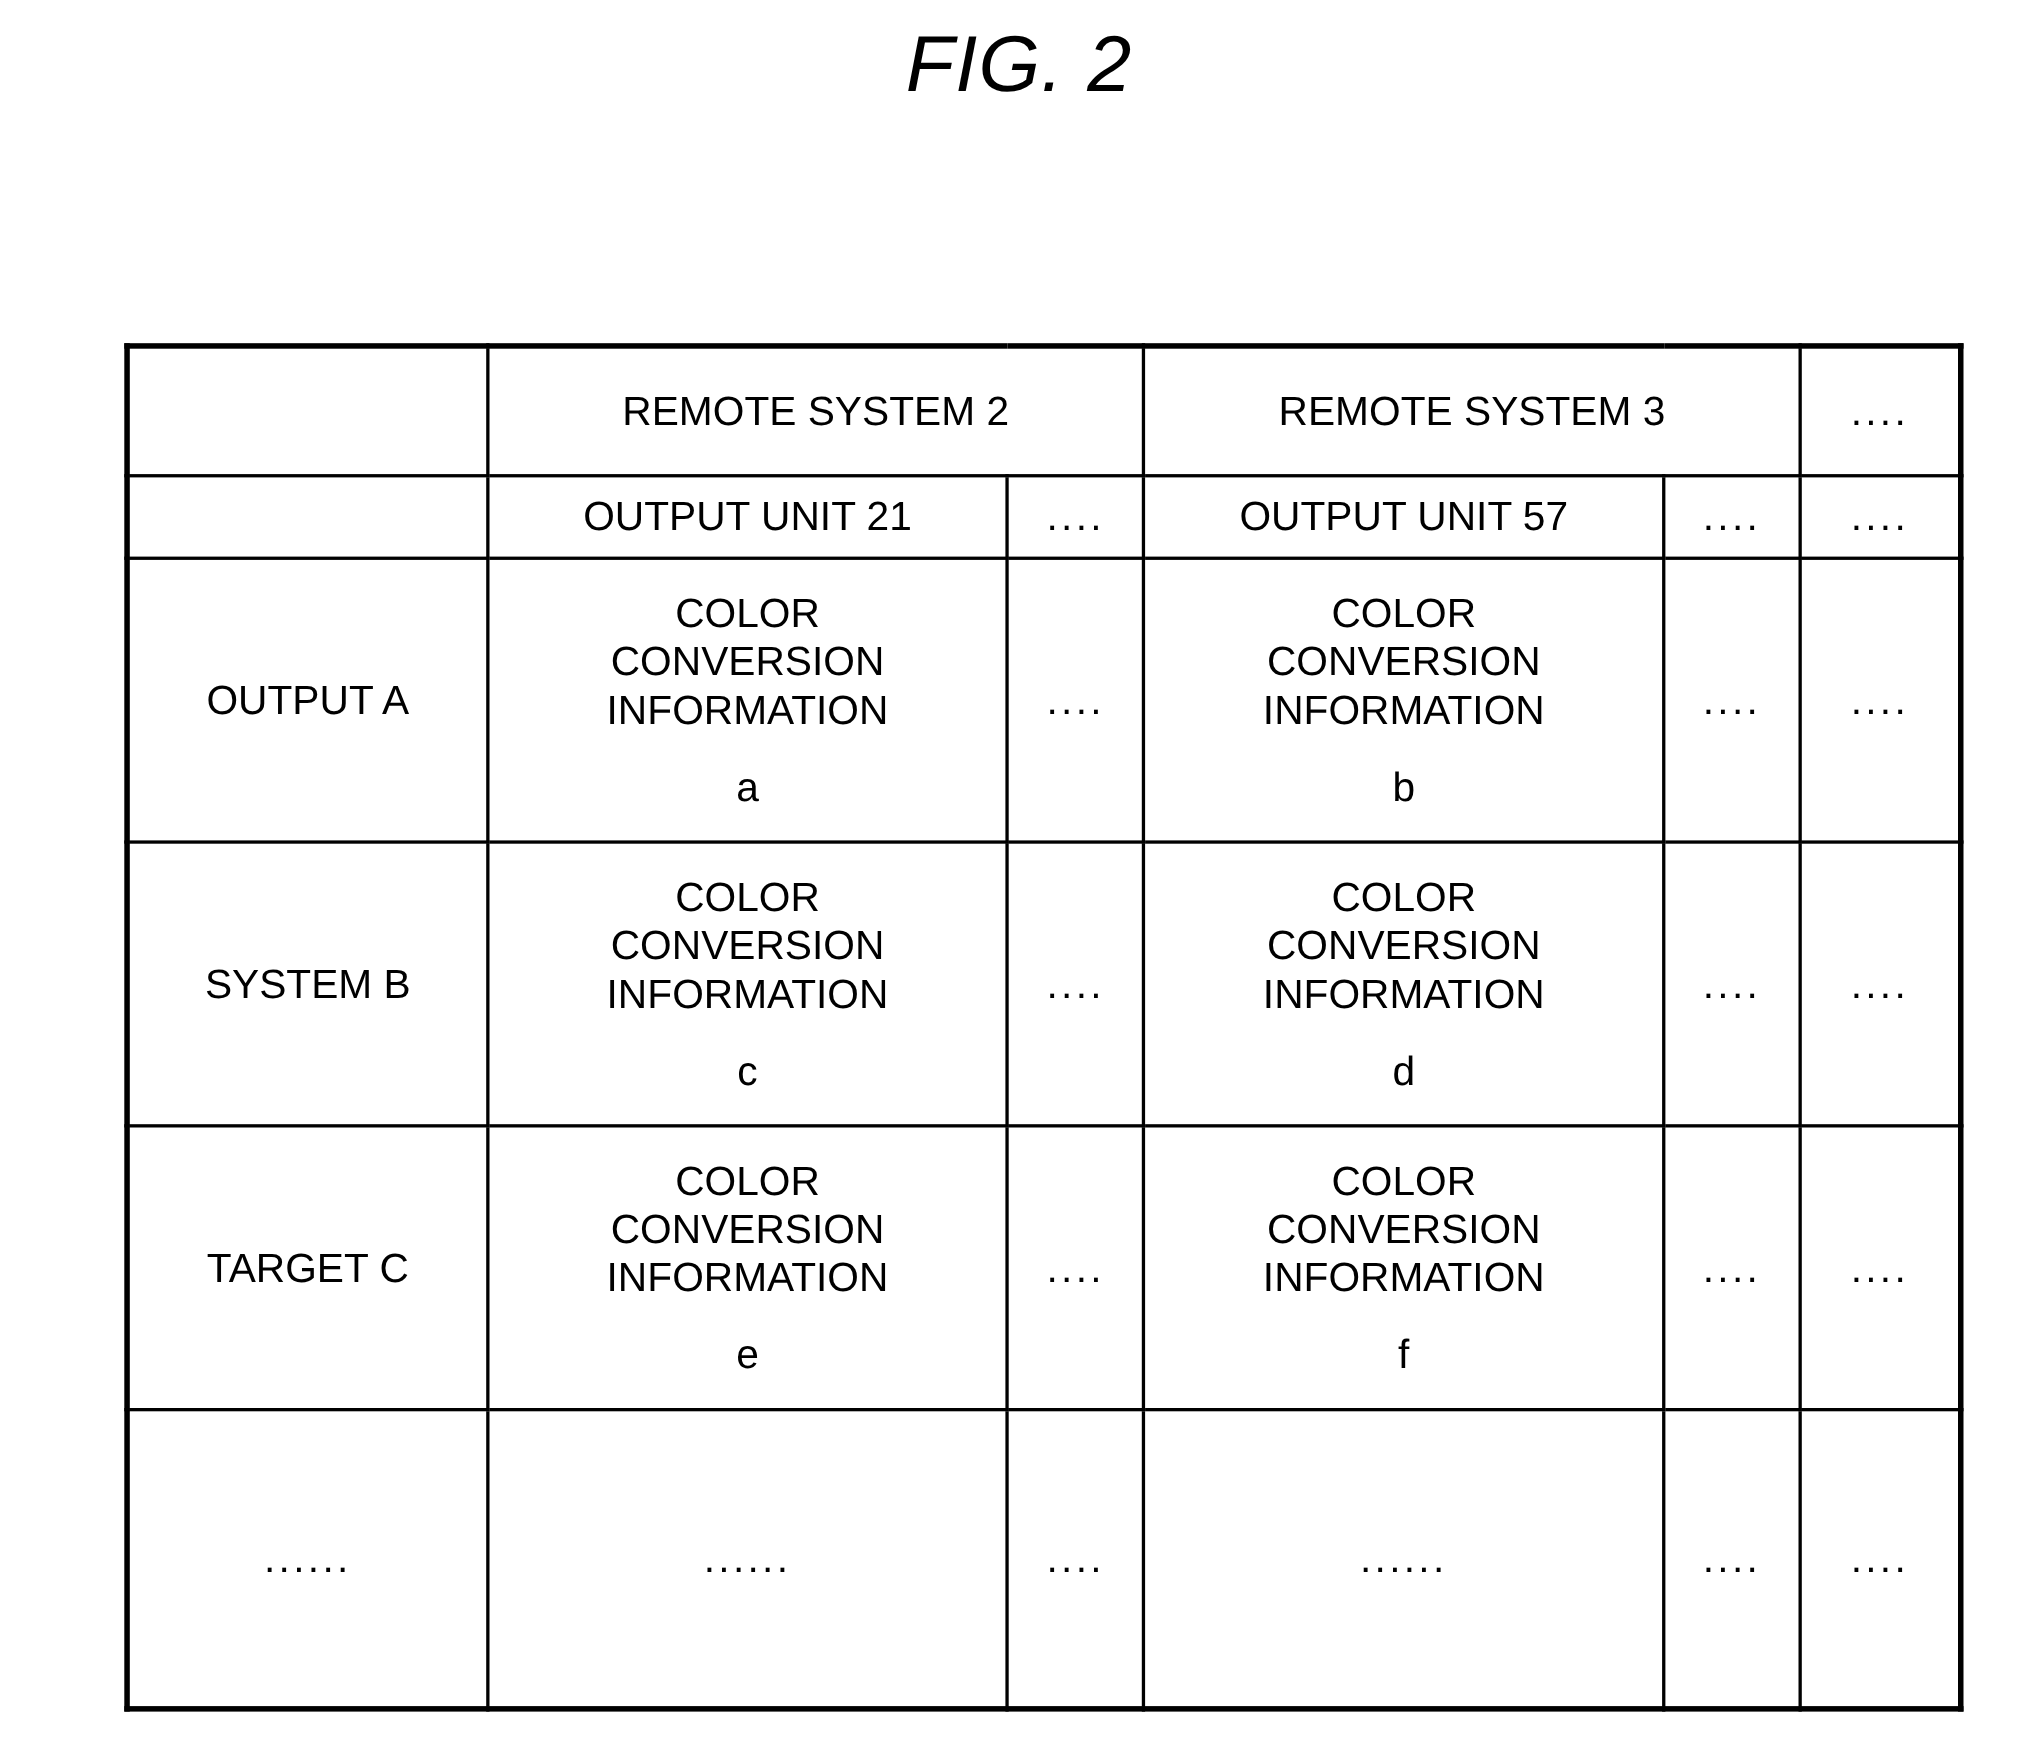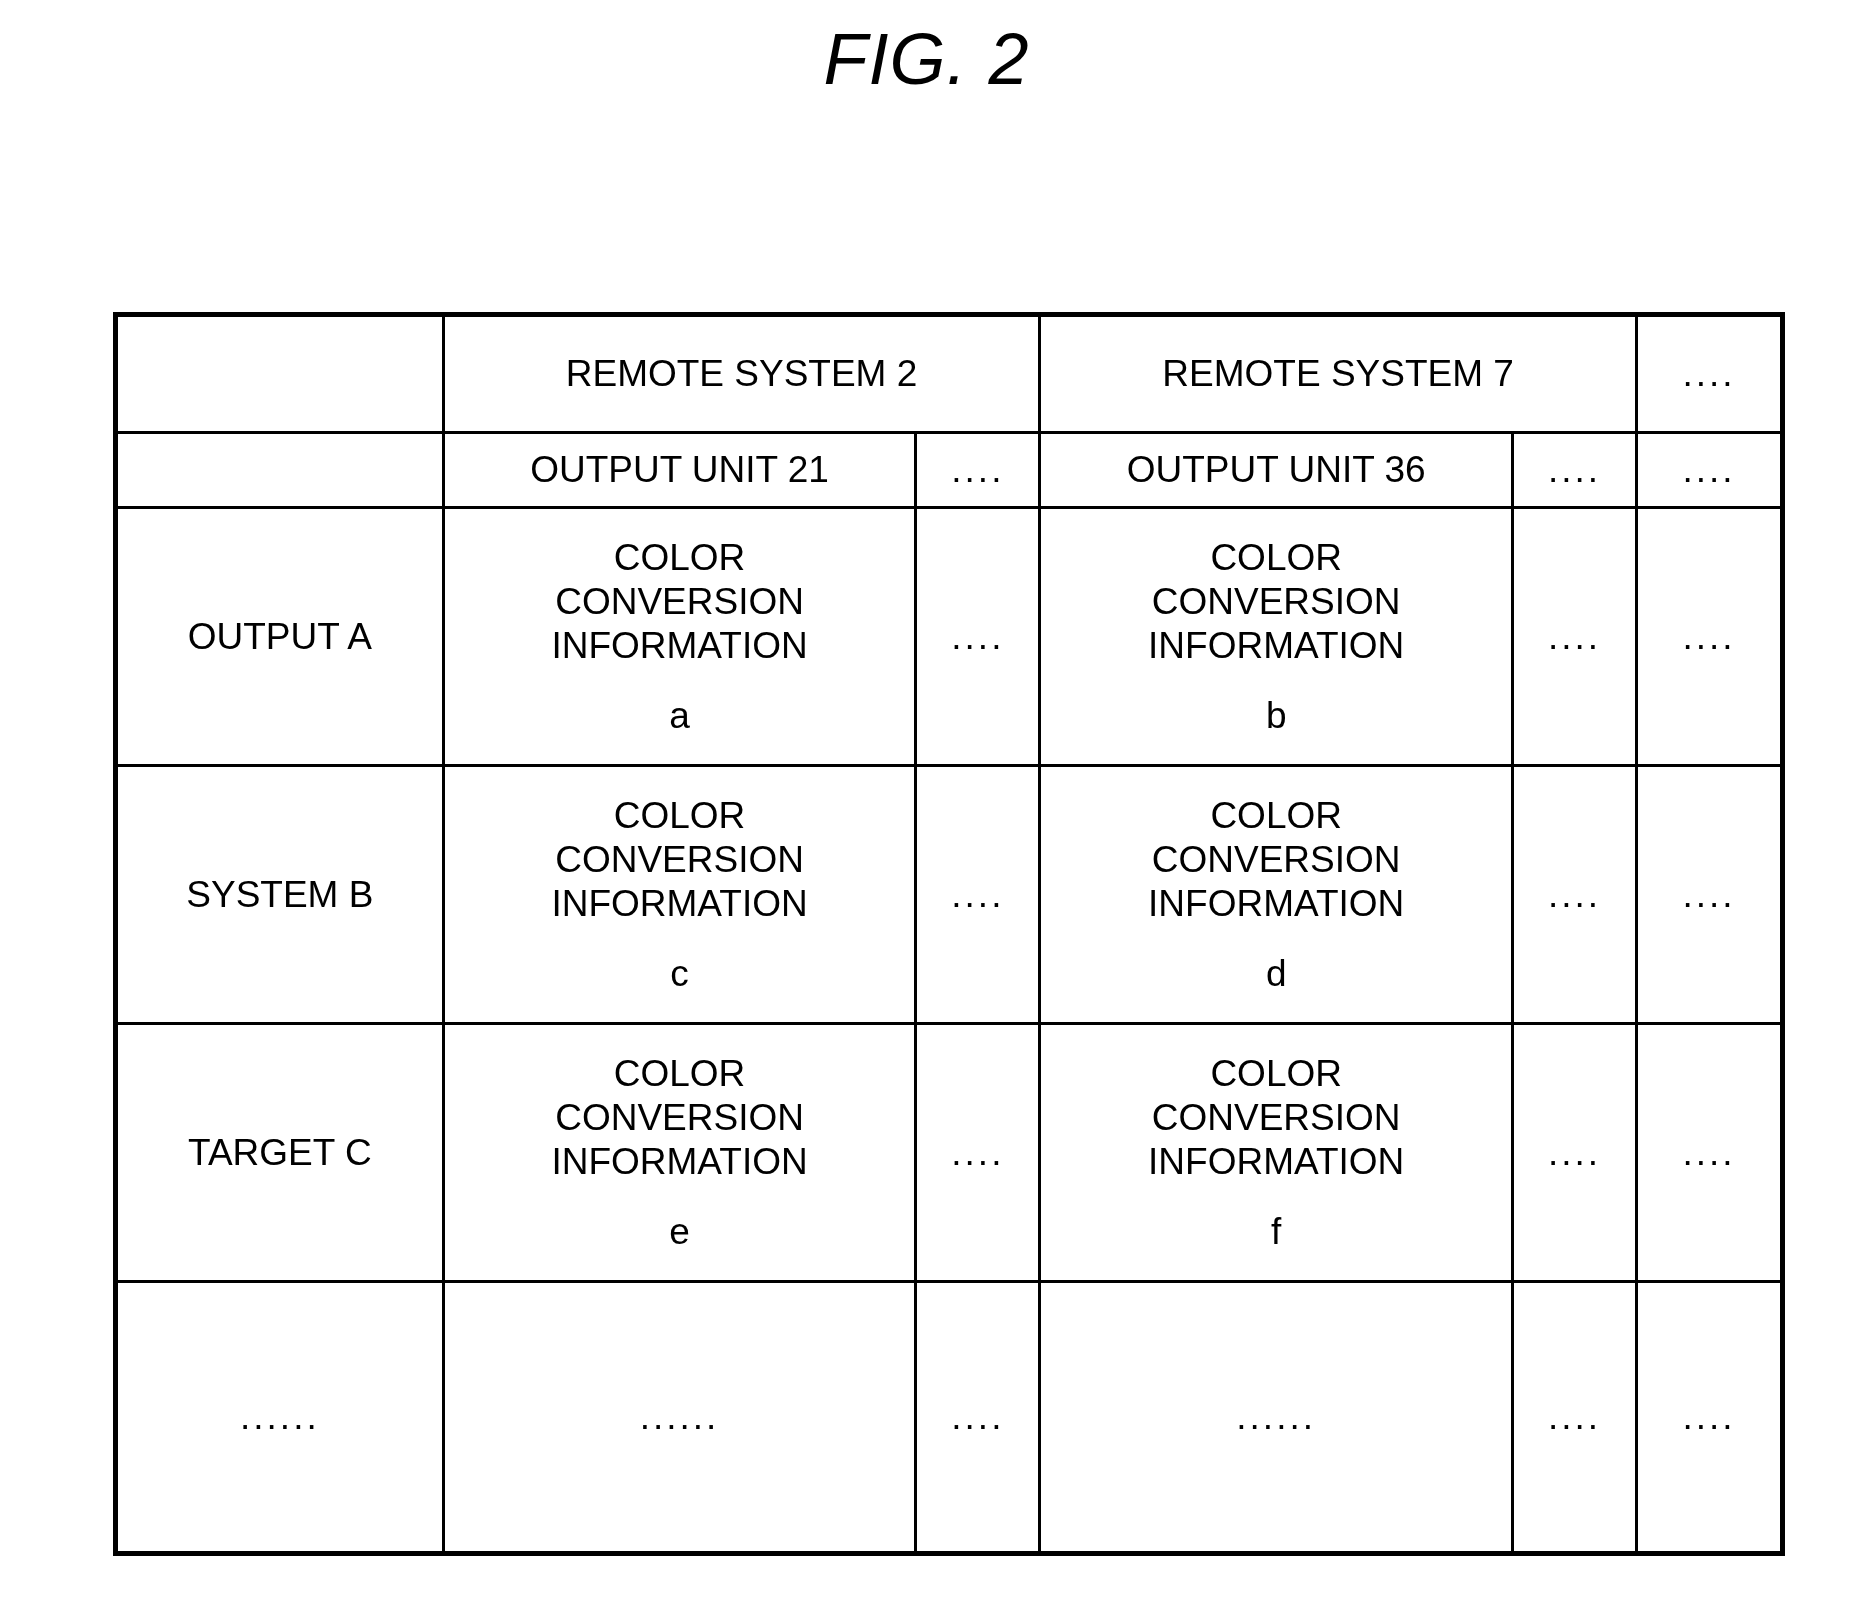--- a/index.html
+++ b/index.html
@@ -109,29 +109,29 @@
       <col class="c-dots">
       <col class="c-unit2">
       <col class="c-dots2">
       <col class="c-dots3">
     </colgroup>
     <tbody>
 
       <tr class="r-head1">
         <td class="blank-cell"></td>
         <td colspan="2">REMOTE SYSTEM 2</td>
-        <td colspan="2">REMOTE SYSTEM 7</td>
+        <td colspan="2">REMOTE SYSTEM 3</td>
         <td class="dots">....</td>
       </tr>
 
       <tr class="r-head2">
         <td class="blank-cell"></td>
         <td>OUTPUT UNIT 21</td>
         <td class="dots">....</td>
-        <td>OUTPUT UNIT 36</td>
+        <td>OUTPUT UNIT 57</td>
         <td class="dots">....</td>
         <td class="dots">....</td>
       </tr>
 
       <tr class="r-data">
         <td>OUTPUT A</td>
         <td>
           <span class="cell-multiline">COLOR
 CONVERSION
 INFORMATION</span>

